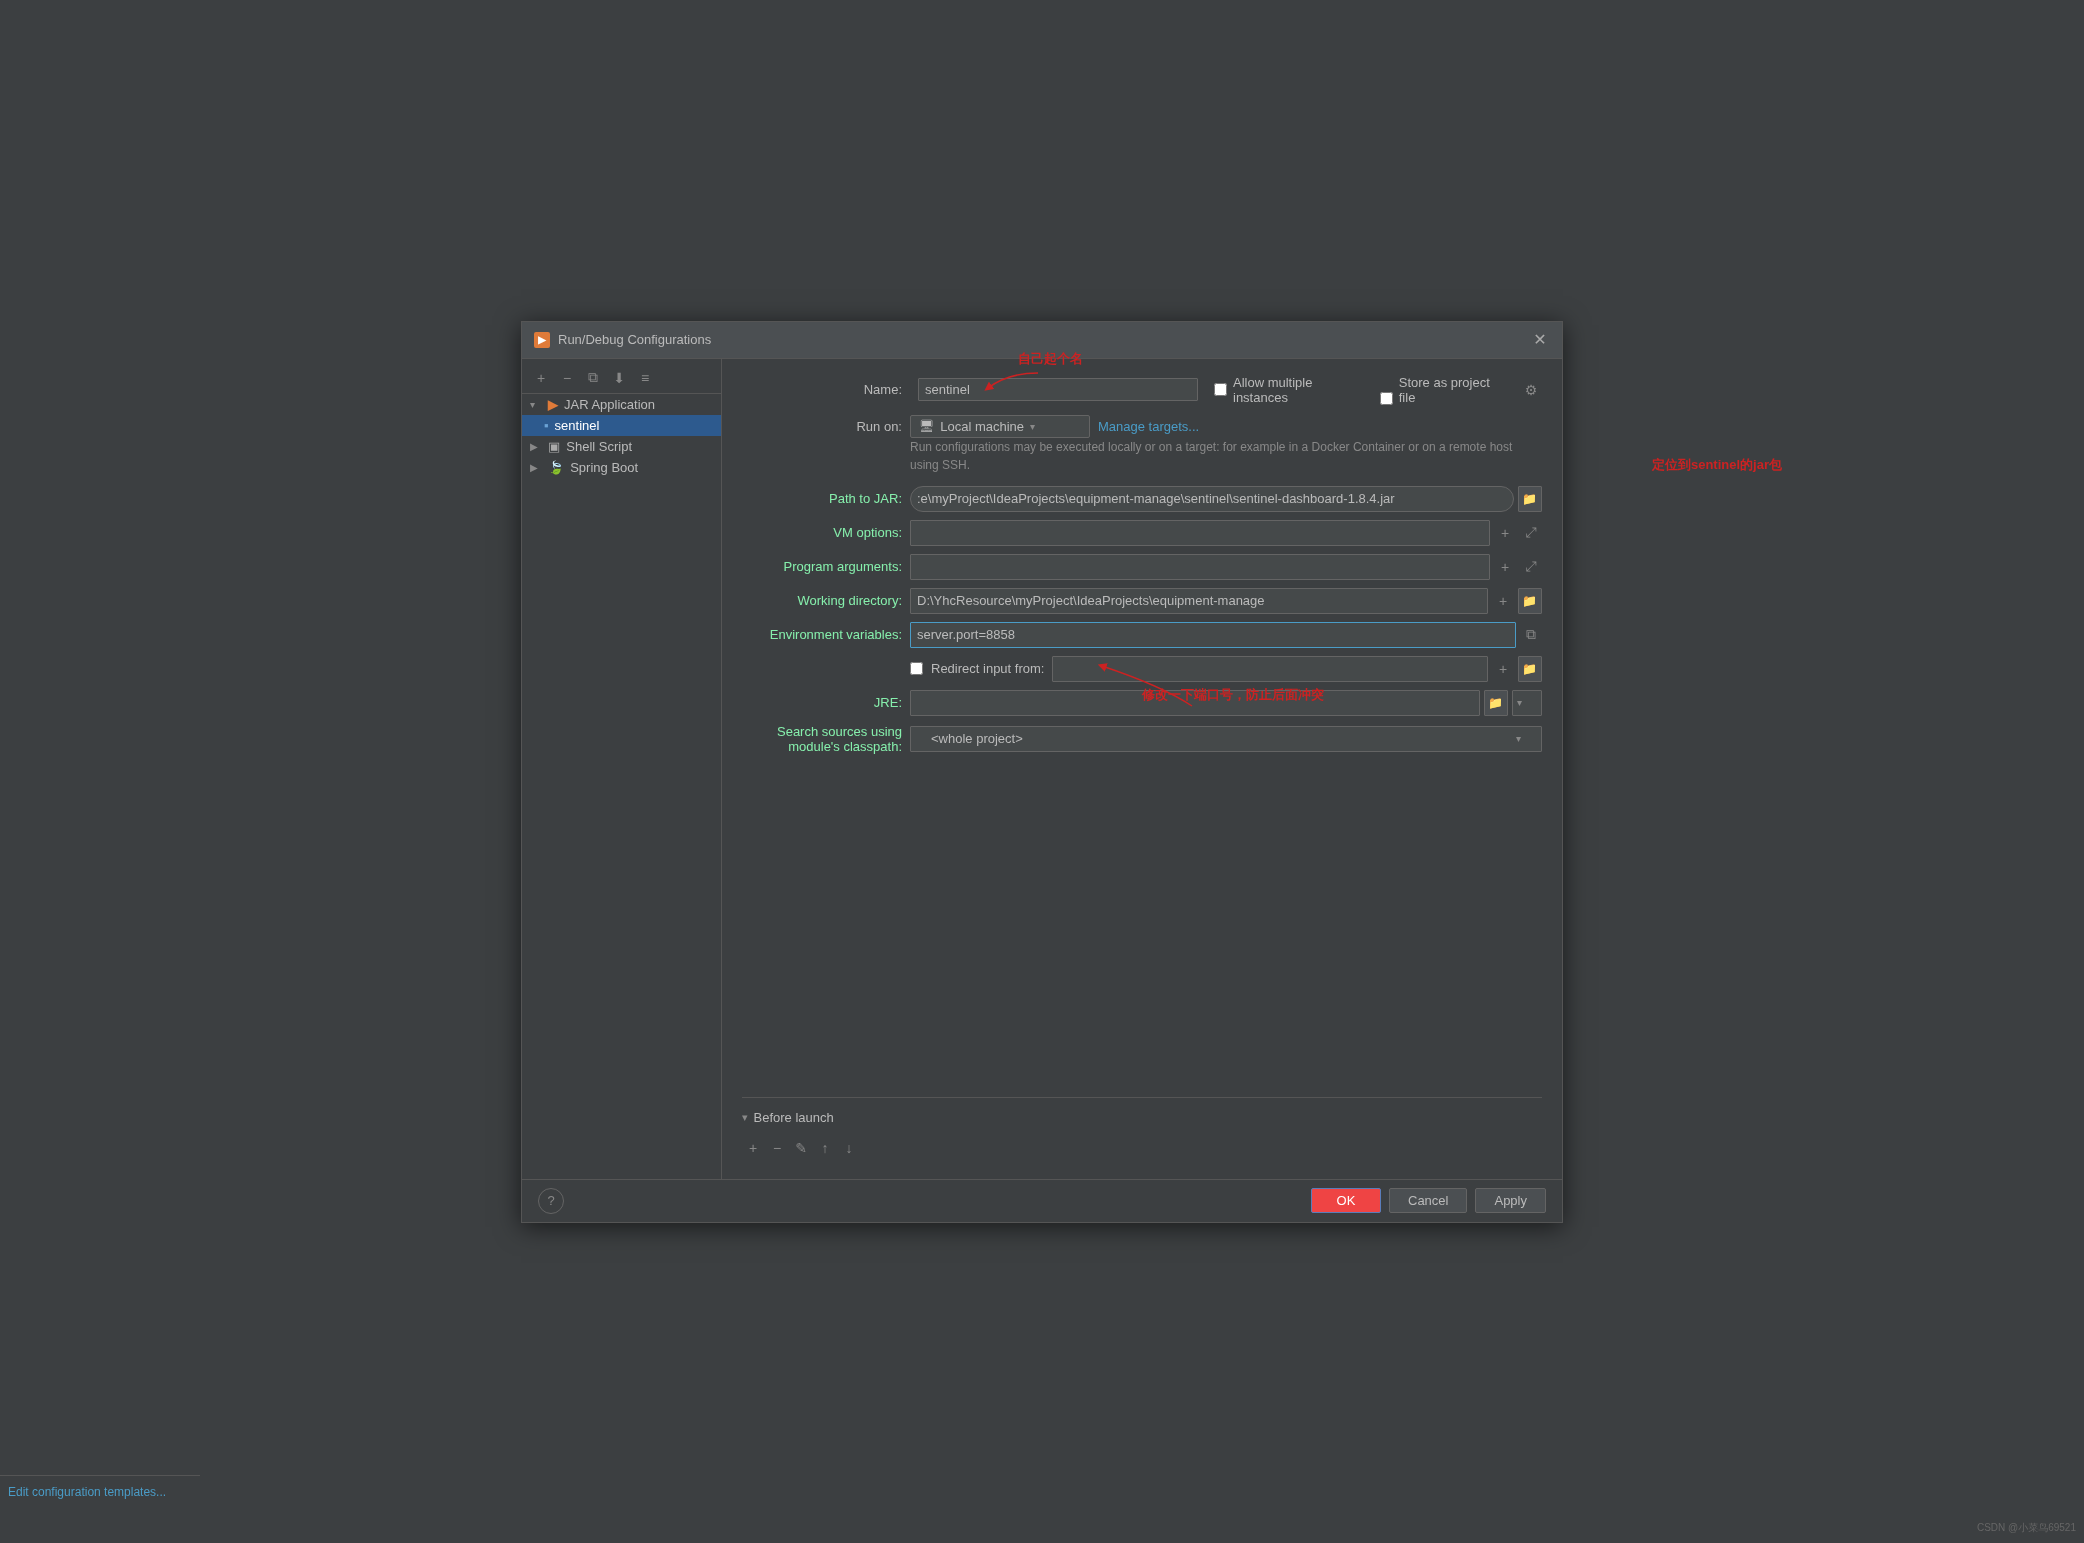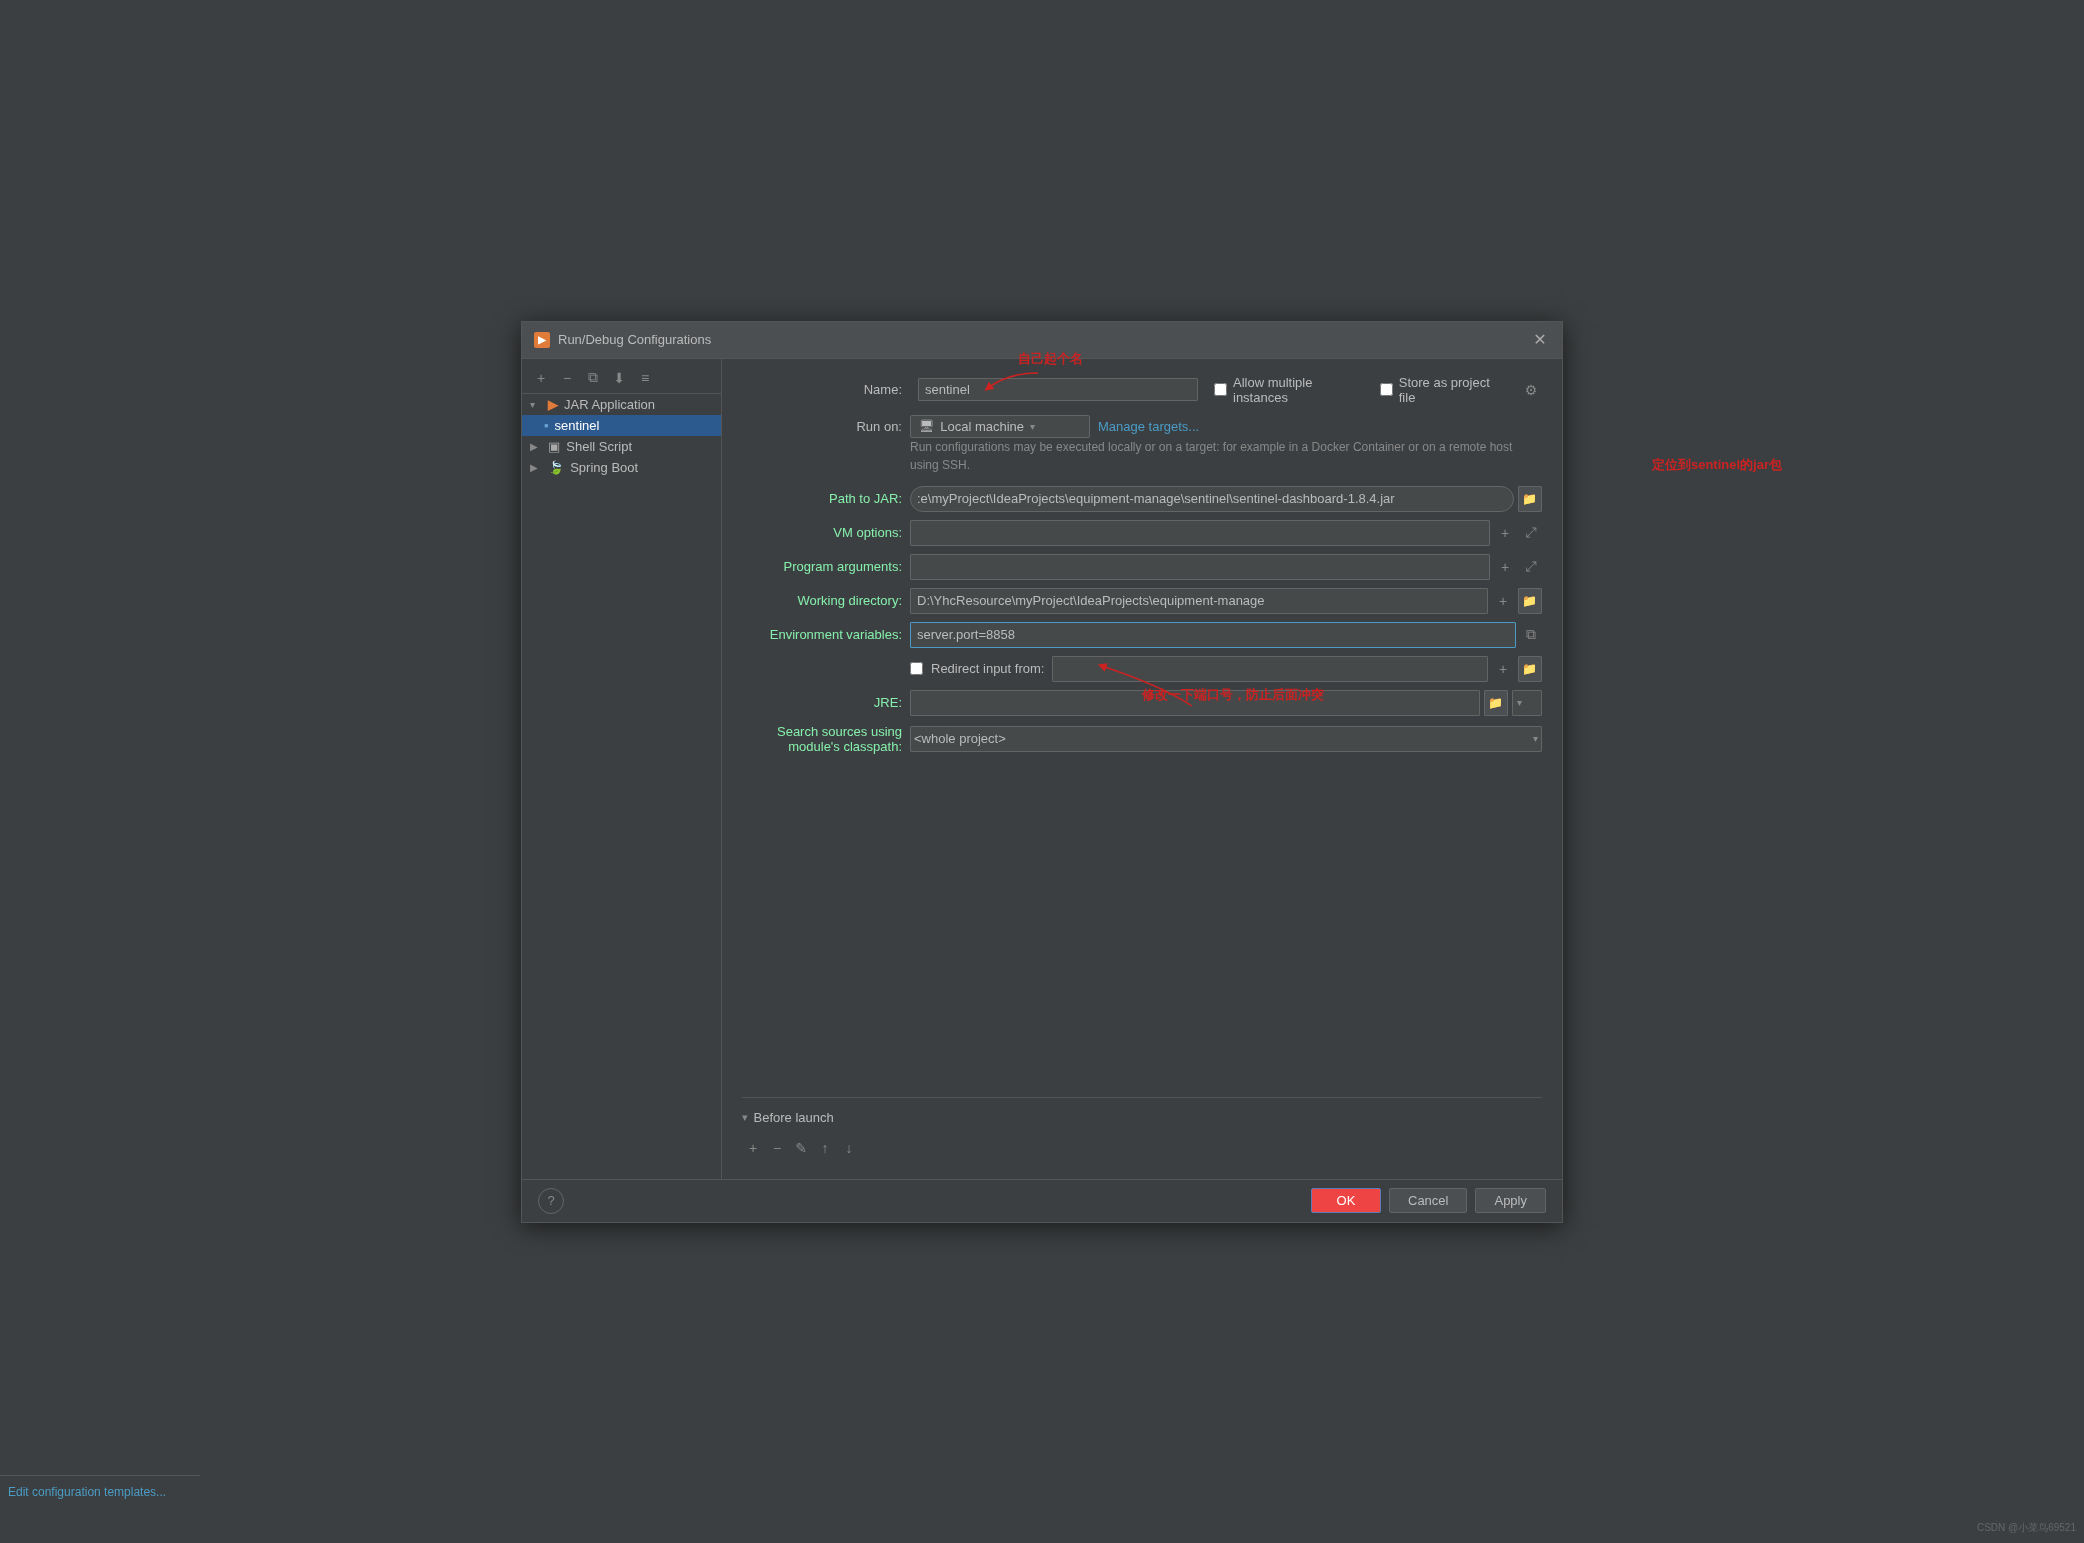--- a/index.html
+++ b/index.html
@@ -245,21 +245,21 @@
       justify-content: center;
       font-size: 12px;
       border-radius: 1px;
       flex-shrink: 0;
     }
     .dropdown-field {
       flex: 1;
       background: #45494a;
       border: 1px solid #646464;
       color: #bbbbbb;
-      padding: 3px 3px;
+      padding: 3px 20px;
       font-size: 13px;
       border-radius: 1px;
       height: 26px;
       display: flex;
       align-items: center;
       justify-content: space-between;
       cursor: pointer;
     }
     .dropdown-arrow { color: #888; font-size: 10px; }
     .before-launch-section {
@@ -406,21 +406,21 @@
                 </marker>
               </defs>
             <path d="M60,5 Q30,5 10,20" stroke="#cc2222" stroke-width="1.5" fill="none" marker-end="url(#arr1)"></path>
           </svg>
         </div>
         <div style="margin-left:auto; display:flex; align-items:center; gap:16px;">
           <label style="display:flex; align-items:center; gap:6px; cursor:pointer;">
             <input type="checkbox" style="">
             <span>Allow multiple instances</span>
           </label>
-          <label style="display:flex; align-items:center; gap:6px; cursor:pointer;">
+          <label style="display:flex; align-items:flex-end; gap:6px; cursor:pointer;">
             <input type="checkbox" style="">
             <span>Store as project file</span>
           </label>
           <button class="icon-btn">⚙</button>
         </div>
       </div>
 
       <div style="display:flex; align-items:center; margin-bottom:0; gap:8px;">
         <span class="label">Run on:</span>
         <div class="run-on-dropdown">

